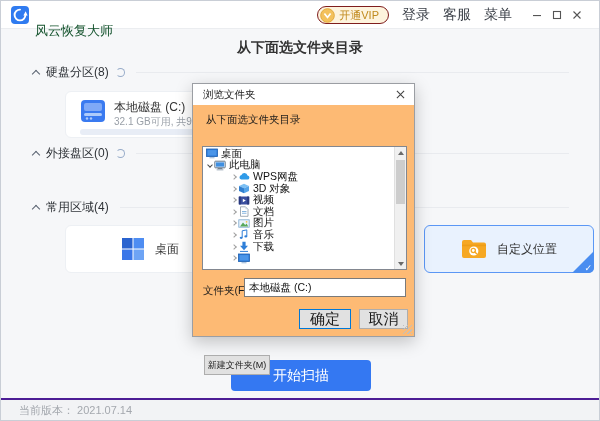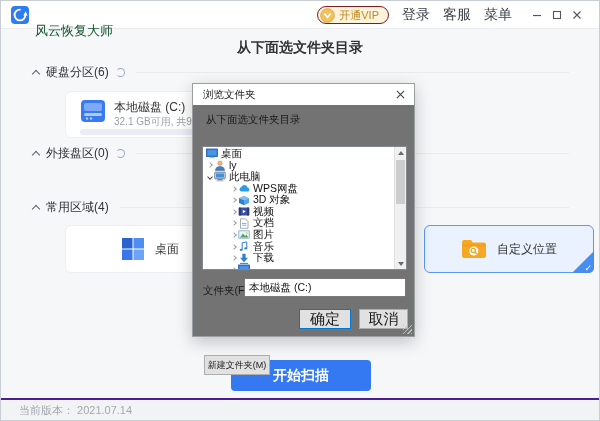--- a/index.html
+++ b/index.html
@@ -37,24 +37,24 @@
   
   .tile{position:absolute;top:224px;width:170px;height:48px;background:#fff;border:1px solid #edf0f4;border-radius:6px;display:flex;align-items:center;justify-content:center;gap:10px;cursor:pointer;}
   .tile.item-0{left:64px}.tile.item-1{left:423px}
   .tile.selected{background:#e9f2fe;border-color:#5b97f5;}
   .tile-label{font-size:12px;color:#333;}
   .tile-ico{display:flex;align-items:center;}
   .tile-corner{display:none;position:absolute;right:-1px;bottom:-1px;width:22px;height:22px;background:#4a8df0;clip-path:polygon(100% 0,100% 100%,0 100%);border-radius:0 0 5px 0;}
   .tile-corner::after{content:"\2713";position:absolute;right:2px;bottom:0px;color:#fff;font-size:9px;}
   .tile.selected .tile-corner{display:block;}
   
-  .scan-btn{position:absolute;left:230px;top:359px;width:140px;height:31px;background:#3478f2;border:none;border-radius:4px;color:#fff;font-size:14px;cursor:pointer;font-family:inherit;font-weight:bold;}
+  .scan-btn{position:absolute;left:230px;top:359px;width:140px;height:31px;background:#3478f2;border:none;border-radius:4px;color:#fff;font-size:14px;cursor:pointer;font-family:inherit;}
   .footer{position:absolute;left:0;right:0;bottom:0;height:22px;background:#f2f3f5;border-top:2px solid #4c1d95;line-height:21px;padding-left:18px;font-size:11px;color:#a4a8ae;}
   
-  .dialog{position:absolute;left:191px;top:82px;width:223px;height:254px;background:#737373;border:1px solid #9b9ea3;box-shadow:0 5px 16px rgba(0,0,0,.22);z-index:5;}
+  .dialog{position:absolute;left:191px;top:82px;width:223px;height:254px;background:#fdba74;border:1px solid #9b9ea3;box-shadow:0 5px 16px rgba(0,0,0,.22);z-index:5;}
   .dlg-titlebar{position:absolute;top:0;left:0;right:0;height:21px;background:#fff;cursor:default;}
   .dlg-title{position:absolute;left:10px;top:0;line-height:21px;font-size:10.5px;color:#1a1a1a;}
   .dlg-close{position:absolute;right:5px;top:2px;width:17px;height:17px;display:flex;align-items:center;justify-content:center;cursor:pointer;}
   .dlg-subtitle{position:absolute;left:13px;top:29px;font-size:10.5px;color:#1a1a1a;}
   .tree{position:absolute;left:9px;top:62px;width:205px;height:124px;background:#fff;border:1px solid #828790;overflow:hidden;}
   .tree-rows{position:absolute;left:0;top:1px;right:12px;bottom:0;overflow:hidden;}
   .tree-row{height:11.6px;display:flex;align-items:center;font-size:10.5px;color:#111;white-space:nowrap;cursor:pointer;}
   .tree-row.lvl0{padding-left:3px}.tree-row.lvl1{padding-left:2px}.tree-row.lvl2{padding-left:26px}
   .tree-arrow{width:9px;flex:none;display:flex;align-items:center;justify-content:center;}
   .chev{width:4px;height:4px;border-top:1.2px solid #a0a0a0;border-right:1.2px solid #a0a0a0;transform:rotate(45deg);display:block;}
@@ -122,21 +122,21 @@
         </span>
     </div>
   </div>
 
   <div class="page-title">从下面选文件夹目录</div>
 
   <div>
 
       <div class="section item-0">
         <span class="caret"></span>
-        <span class="section-label">硬盘分区(6)</span>
+        <span class="section-label">硬盘分区(8)</span>
         <span class="refresh"></span>
         <span class="section-line"></span>
       </div>
 
       <div class="section item-1">
         <span class="caret"></span>
         <span class="section-label">外接盘区(0)</span>
         <span class="refresh"></span>
         <span class="section-line"></span>
       </div>
@@ -219,32 +219,20 @@
             <span class="tree-ico">
               <svg width="12" height="11" viewBox="0 0 12 11">
                 <rect x="0.5" y="1" width="11" height="7.5" fill="#2f7ddb" stroke="#1c5fb0" stroke-width="0.8"></rect>
                 <rect x="1.6" y="2.1" width="8.8" height="5.3" fill="#4a95e8"></rect>
                 <rect x="3.5" y="9.2" width="5" height="1.1" fill="#9db8d8"></rect>
               </svg>
             </span>
             <span class="tree-label">桌面</span>
           </div>
 
-          <div class="tree-row item-1 lvl1 exp-collapsed">
-            <span class="tree-arrow">
-              <span class="chev"></span>
-            </span>
-            <span class="tree-ico">
-              <svg width="12" height="11" viewBox="0 0 12 11">
-                <circle cx="6" cy="3.2" r="2.2" fill="#f0b97d" stroke="#b07c3e" stroke-width="0.5"></circle>
-                <path d="M1.5 10.5 Q1.5 6.5 6 6.5 Q10.5 6.5 10.5 10.5 Z" fill="#3f7ec4" stroke="#2c5f9b" stroke-width="0.5"></path>
-              </svg>
-            </span>
-            <span class="tree-label">ly</span>
-          </div>
 
           <div class="tree-row item-2 lvl1 exp-expanded">
             <span class="tree-arrow">
               <span class="chev"></span>
             </span>
             <span class="tree-ico">
               <svg width="12" height="11" viewBox="0 0 12 11">
                 <rect x="0.8" y="1.2" width="10.4" height="6.6" rx="0.6" fill="#d7e9fb" stroke="#5a6b7d" stroke-width="0.9"></rect>
                 <rect x="2" y="2.4" width="8" height="4.2" fill="#3f8fe0"></rect>
                 <rect x="3.6" y="8.2" width="4.8" height="0.9" fill="#5a6b7d"></rect>

